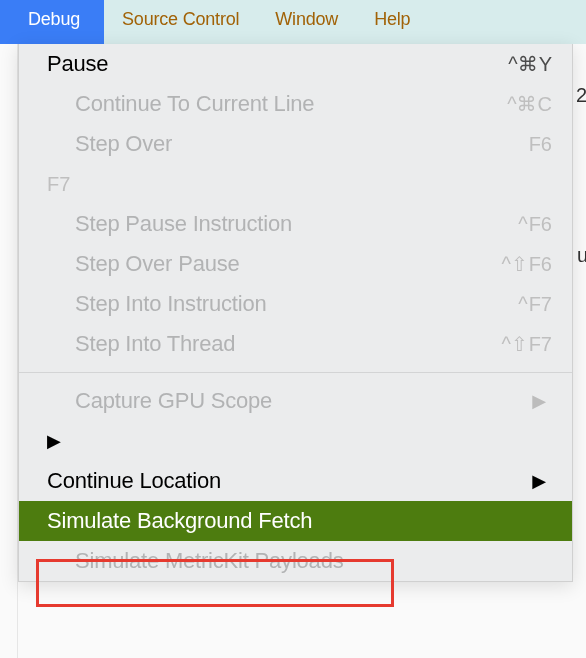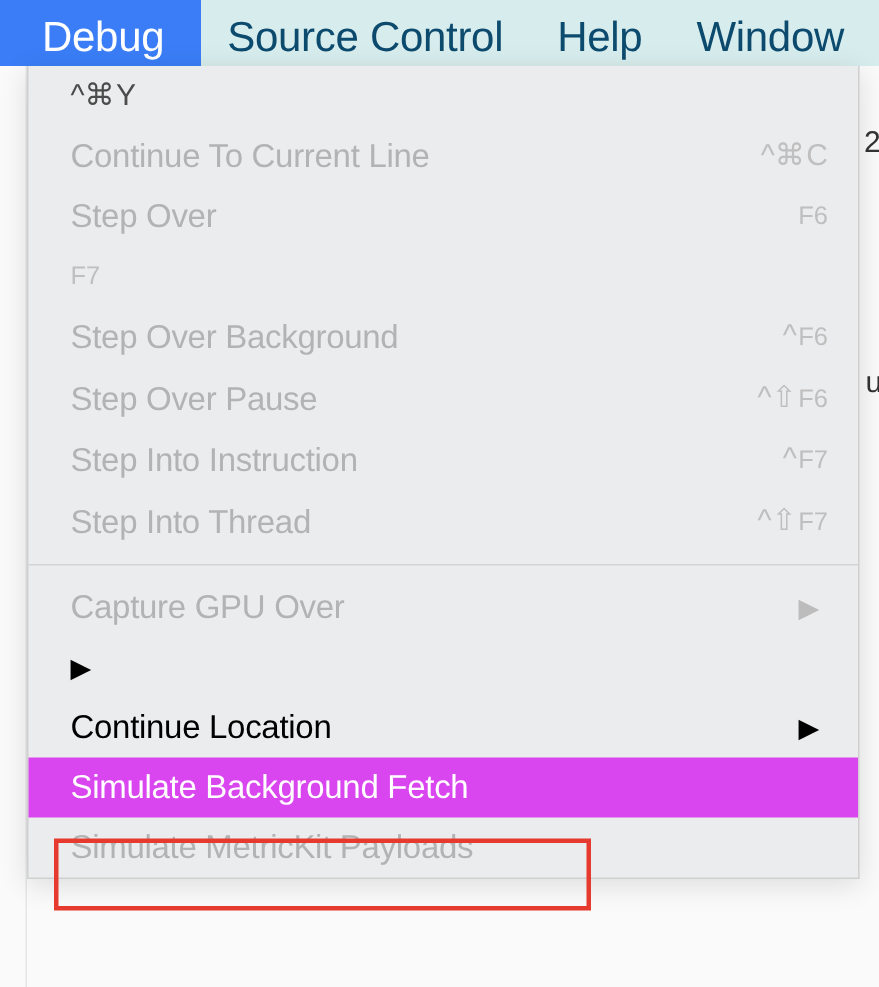--- a/index.html
+++ b/index.html
@@ -16,28 +16,28 @@
       height: 658px;
       overflow: hidden;
       position: relative;
     }
 
     .menubar {
       display: flex;
       align-items: stretch;
       height: 44px;
       background: #d7ecec;
-      font-size: 28px;
+      font-size: 18px;
       letter-spacing: -0.2px;
     }
 
     .menubar-item {
       padding: 9px 18px 0;
       font-weight: 400;
-      color: #0c4a6e;
+      color: #a16207;
     }
 
     .menubar-item.selected {
       background: #3a7df6;
       color: #fff;
       padding-left: 28px;
       padding-right: 24px;
     }
 
     .background-page {
@@ -71,45 +71,46 @@
       letter-spacing: -0.2px;
       font-weight: 400;
     }
 
     .menu-item .label {
       color: #000;
     }
 
     .menu-item.disabled .label {
       color: #b2b3b4;
+      margin-left: 28px;
     }
 
     .menu-item.highlighted {
-      background: #d946ef;
+      background: #4d7c0f;
     }
 
     .menu-item.highlighted .label {
       color: #fff;
     }
 
     .shortcut {
       font-size: 19px;
       letter-spacing: 0;
       color: #4b4b4b;
       display: flex;
       align-items: baseline;
       gap: 1px;
     }
 
     .menu-item.disabled .shortcut {
       color: #bfbfbf;
     }
 
     .shortcut .fkey {
-      font-size: 17px;
+      font-size: 20px;
     }
 
     .shortcut .sym {
       font-size: 20px;
     }
 
     .separator {
       height: 1px;
       background: #d3d4d5;
       margin: 8px 0;
@@ -146,31 +147,32 @@
 <div class="bg-stub" style="left:577px; top:244px;">u:</div>
 
 <div class="menubar">
   <div class="menubar-item selected">
     <span>Debug</span>
   </div>
   <div class="menubar-item">
     <span>Source Control</span>
   </div>
   <div class="menubar-item">
+    <span>Window</span>
+  </div>
+  <div class="menubar-item">
     <span>Help</span>
-  </div>
-  <div class="menubar-item">
-    <span>Window</span>
   </div>
 </div>
 
 <div class="background-page"></div>
 
 <div class="dropdown" id="dropdown">
     <div class="menu-item">
+      <span class="label">Pause</span>
       <span class="shortcut">
         <span class="sym">^⌘</span>
         <span class="sym">Y</span>
       </span>
     </div>
     <div class="menu-item disabled">
       <span class="label">Continue To Current Line</span>
       <span class="shortcut">
         <span class="sym">^⌘</span>
         <span class="sym">C</span>
@@ -181,21 +183,21 @@
       <span class="shortcut">
         <span class="fkey">F6</span>
       </span>
     </div>
     <div class="menu-item disabled">
       <span class="shortcut">
         <span class="fkey">F7</span>
       </span>
     </div>
     <div class="menu-item disabled">
-      <span class="label">Step Over Background</span>
+      <span class="label">Step Pause Instruction</span>
       <span class="shortcut">
         <span class="sym">^</span>
         <span class="fkey">F6</span>
       </span>
     </div>
     <div class="menu-item disabled">
       <span class="label">Step Over Pause</span>
       <span class="shortcut">
         <span class="sym">^⇧</span>
         <span class="fkey">F6</span>
@@ -210,21 +212,21 @@
     </div>
     <div class="menu-item disabled">
       <span class="label">Step Into Thread</span>
       <span class="shortcut">
         <span class="sym">^⇧</span>
         <span class="fkey">F7</span>
       </span>
     </div>
     <div class="separator"></div>
     <div class="menu-item disabled">
-      <span class="label">Capture GPU Over</span>
+      <span class="label">Capture GPU Scope</span>
       <span class="submenu-arrow">▶</span>
     </div>
     <div class="menu-item">
       <span class="submenu-arrow">▶</span>
     </div>
     <div class="menu-item">
       <span class="label">Continue Location</span>
       <span class="submenu-arrow">▶</span>
     </div>
     <div class="menu-item highlighted">

